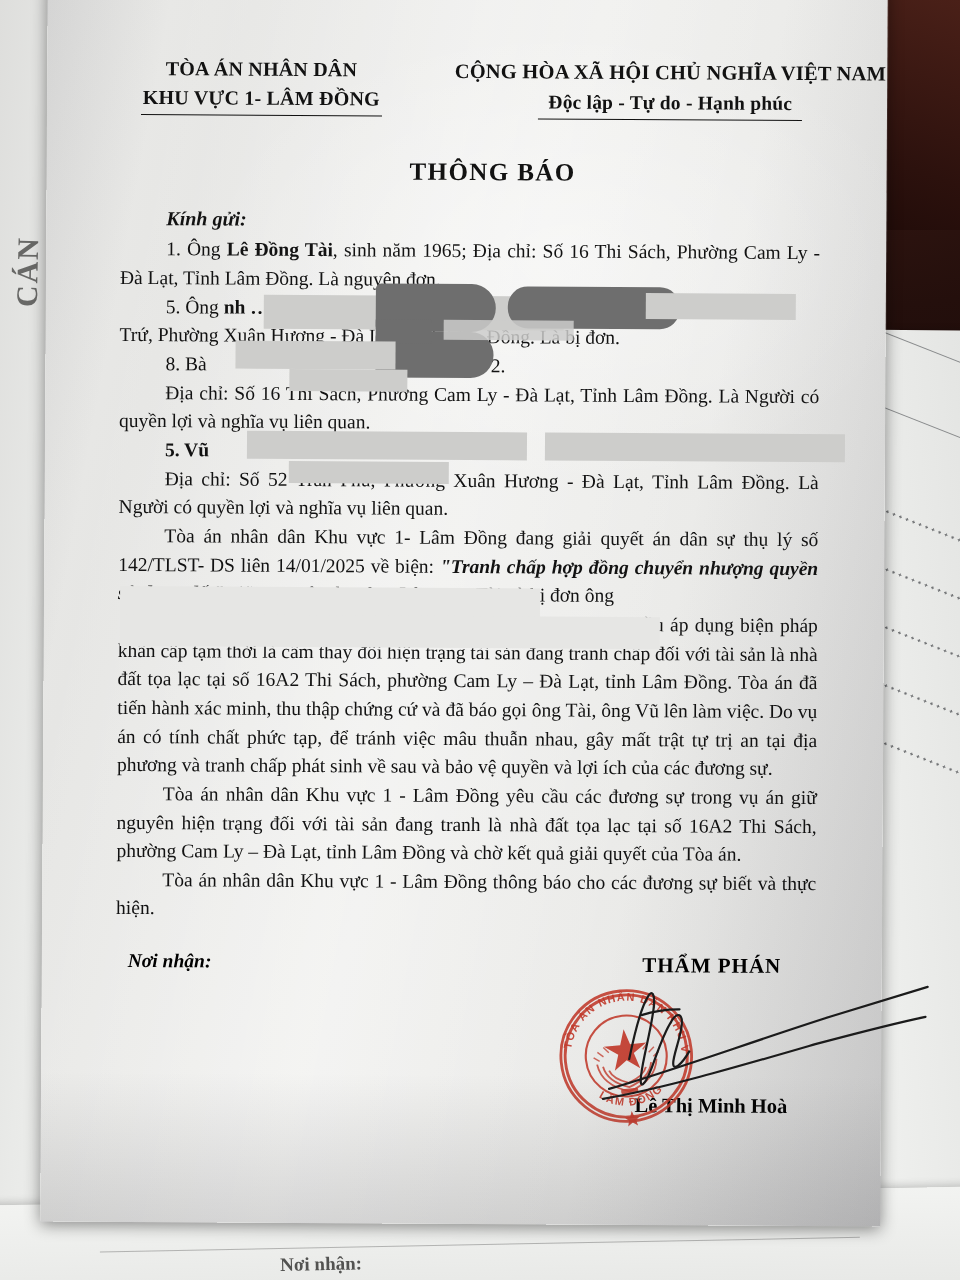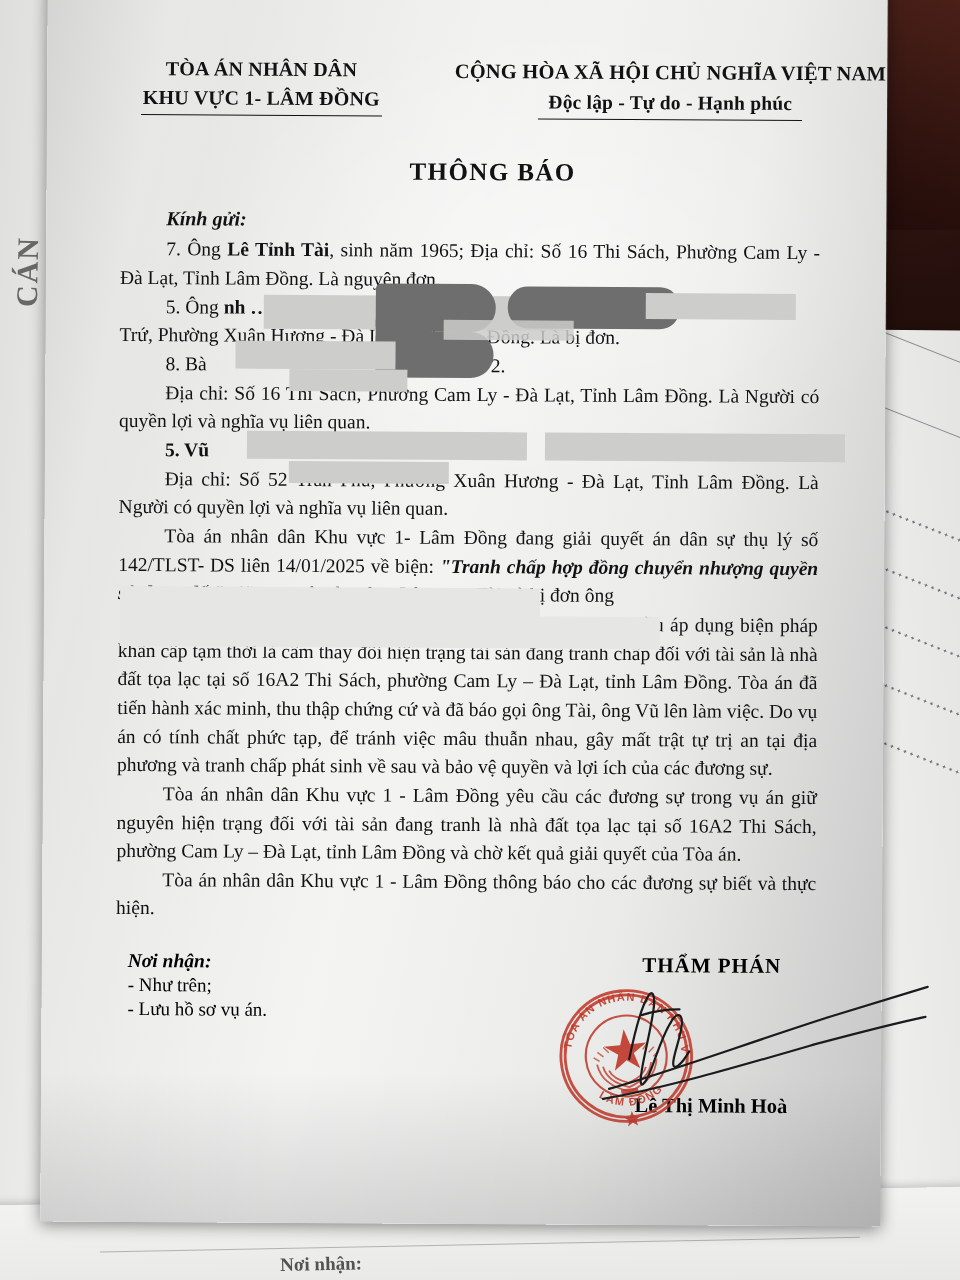--- a/index.html
+++ b/index.html
@@ -196,21 +196,21 @@
           </b>
         </div>
       </div>
 
       <div class="title">THÔNG BÁO</div>
 
       <div class="body">
 
         <div class="kinh-gui">Kính gửi:</div>
 
-        <p class="para indent recip"><span>7. Ông </span><span class="b">Lê Tỉnh Tài</span><span>, sinh năm 1965; Địa chỉ: Số 16 Thi Sách, Phường Cam Ly - Đà Lạt, Tỉnh Lâm Đồng. Là nguyên đơn.</span></p>
+        <p class="para indent recip"><span>1. Ông </span><span class="b">Lê Đồng Tài</span><span>, sinh năm 1965; Địa chỉ: Số 16 Thi Sách, Phường Cam Ly - Đà Lạt, Tỉnh Lâm Đồng. Là nguyên đơn.</span></p>
 
         <p class="para indent recip"><span>5. Ông </span><span class="b">nh … ng</span></p>
         <p class="para recip">Trứ, Phường Xuân Hương - Đà Lạt, Tỉnh Lâm Đồng. Là bị đơn.</p>
 
         <p class="para indent recip"><span>8. Bà </span><span style="margin-left:250px">1972.</span></p>
         <p class="para indent recip">Địa chỉ: Số 16 Thi Sách, Phường Cam Ly - Đà Lạt, Tỉnh Lâm Đồng. Là Người có quyền lợi và nghĩa vụ liên quan.</p>
 
         <p class="para indent recip"><span class="b">5. Vũ</span><span class="b" style="margin-left:248px">nh</span></p>
         <p class="para indent recip">Địa chỉ: Số 52 Trần Phú, Phường Xuân Hương - Đà Lạt, Tỉnh Lâm Đồng. Là Người có quyền lợi và nghĩa vụ liên quan.</p>
 
@@ -239,24 +239,20 @@
 
       <div class="redact r-light" style="left:244px;top:478px;width:160px;height:22px;"></div>
 
       <div class="redact r-white" style="left:76px;top:604px;width:420px;height:30px;"></div>
       <div class="redact r-white" style="left:76px;top:632px;width:540px;height:32px;"></div>
     </div>
 
     <div class="footer">
       <div class="noi-nhan">
         <div class="nn-title">Nơi nhận:</div>
-        <ul>
-          <li>- Như trên;</li>
-          <li>- Lưu hồ sơ vụ án.</li>
-        </ul>
       </div>
 
       <div class="sig">
         <div class="role">THẨM PHÁN</div>
         <div class="name">Lê Thị Minh Hoà</div>
       </div>
     </div>
 
     <div class="seal">
       <svg viewBox="0 0 200 200" xmlns="http://www.w3.org/2000/svg">

